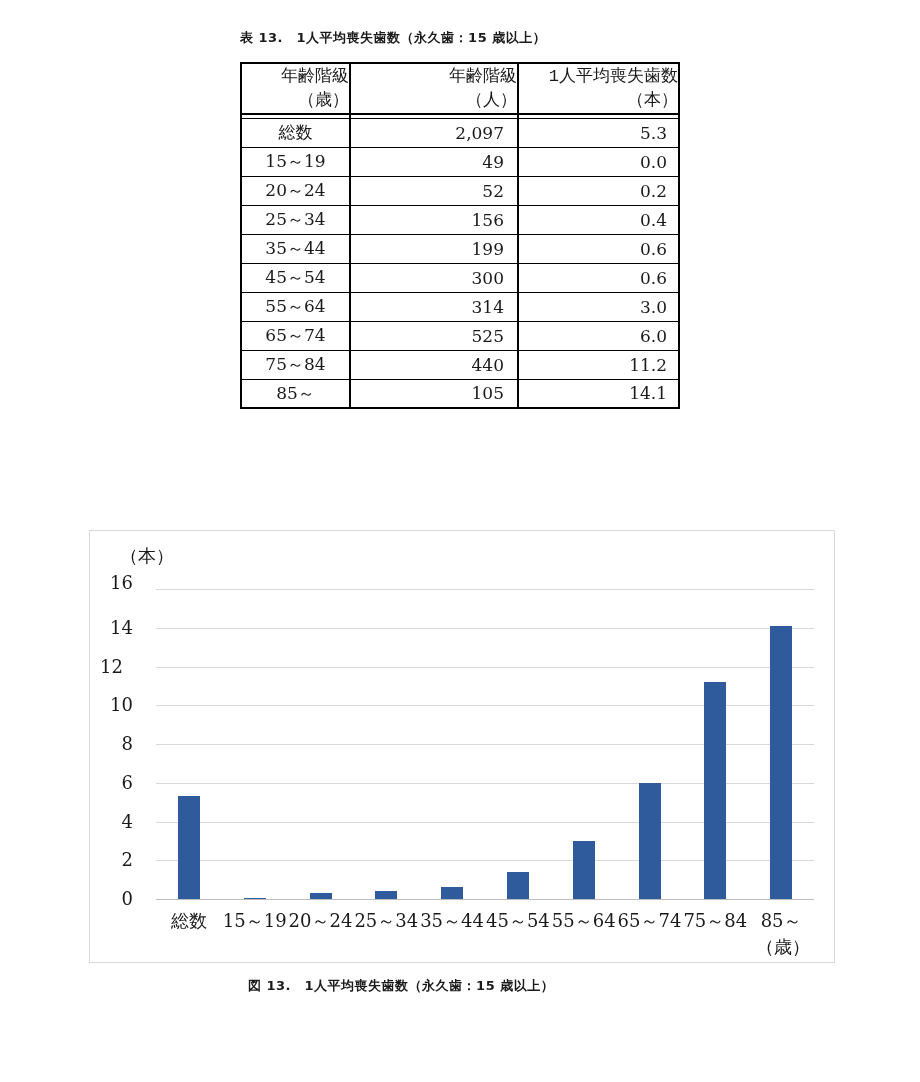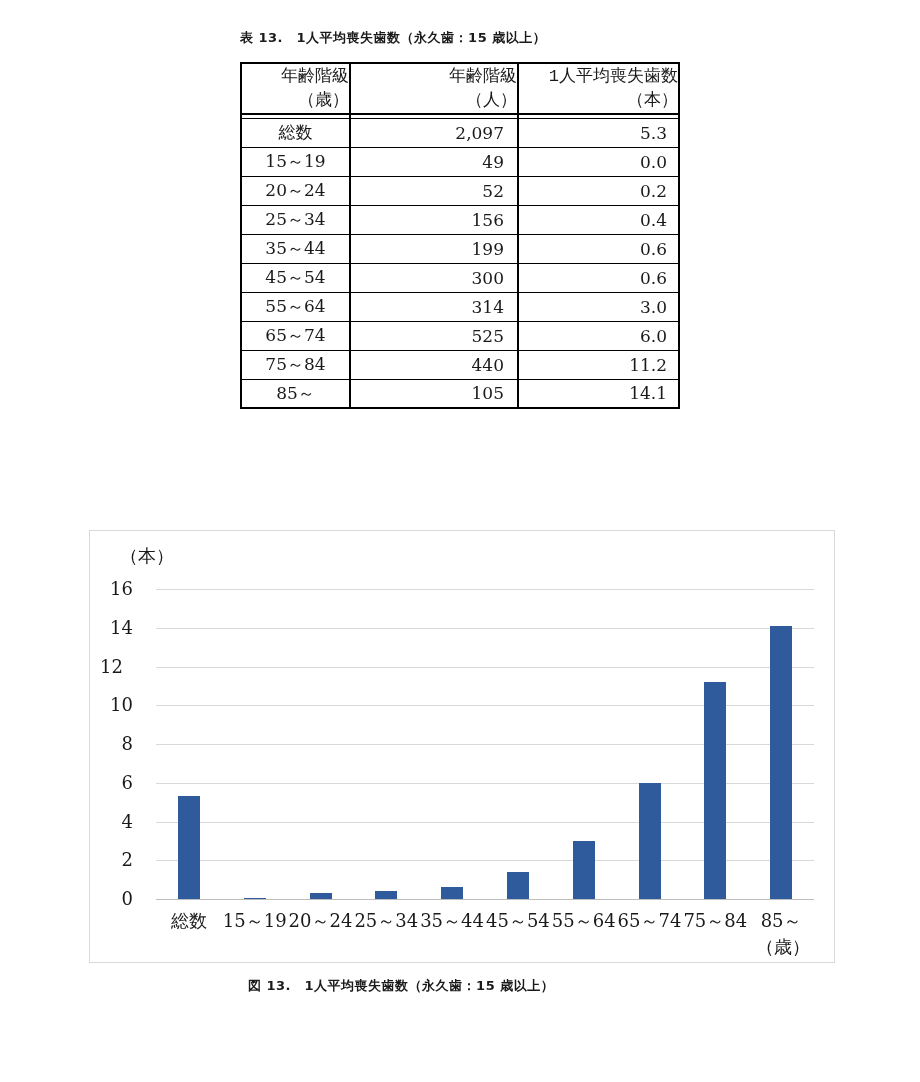--- a/index.html
+++ b/index.html
@@ -211,21 +211,21 @@
     </div>
   <div id="ytick-labels">
       <div class="ytick" style="top: 357px;">0</div>
       <div class="ytick" style="top: 318.25px;">2</div>
       <div class="ytick" style="top: 279.5px;">4</div>
       <div class="ytick" style="top: 240.75px;">6</div>
       <div class="ytick" style="top: 202px;">8</div>
       <div class="ytick" style="top: 163.25px;">10</div>
       <div class="ytick" style="top: 124.5px; text-align: center;">12</div>
       <div class="ytick" style="top: 85.75px;">14</div>
-      <div class="ytick" style="top: 47px;">16</div>
+      <div class="ytick" style="top: 41px;">16</div>
     </div>
   <div id="bars">
       <div class="bar" style="left: 87.9px; width: 22px; top: 265.312px; height: 102.688px; background: rgb(47, 91, 157);"></div>
       <div class="bar" style="left: 153.7px; width: 22px; top: 366.5px; height: 1.5px; background: rgb(47, 91, 157);"></div>
       <div class="bar" style="left: 219.5px; width: 22px; top: 362.188px; height: 5.8125px; background: rgb(47, 91, 157);"></div>
       <div class="bar" style="left: 285.3px; width: 22px; top: 360.25px; height: 7.75px; background: rgb(47, 91, 157);"></div>
       <div class="bar" style="left: 351.1px; width: 22px; top: 356.375px; height: 11.625px; background: rgb(47, 91, 157);"></div>
       <div class="bar" style="left: 416.9px; width: 22px; top: 340.875px; height: 27.125px; background: rgb(47, 91, 157);"></div>
       <div class="bar" style="left: 482.7px; width: 22px; top: 309.875px; height: 58.125px; background: rgb(47, 91, 157);"></div>
       <div class="bar" style="left: 548.5px; width: 22px; top: 251.75px; height: 116.25px; background: rgb(47, 91, 157);"></div>

